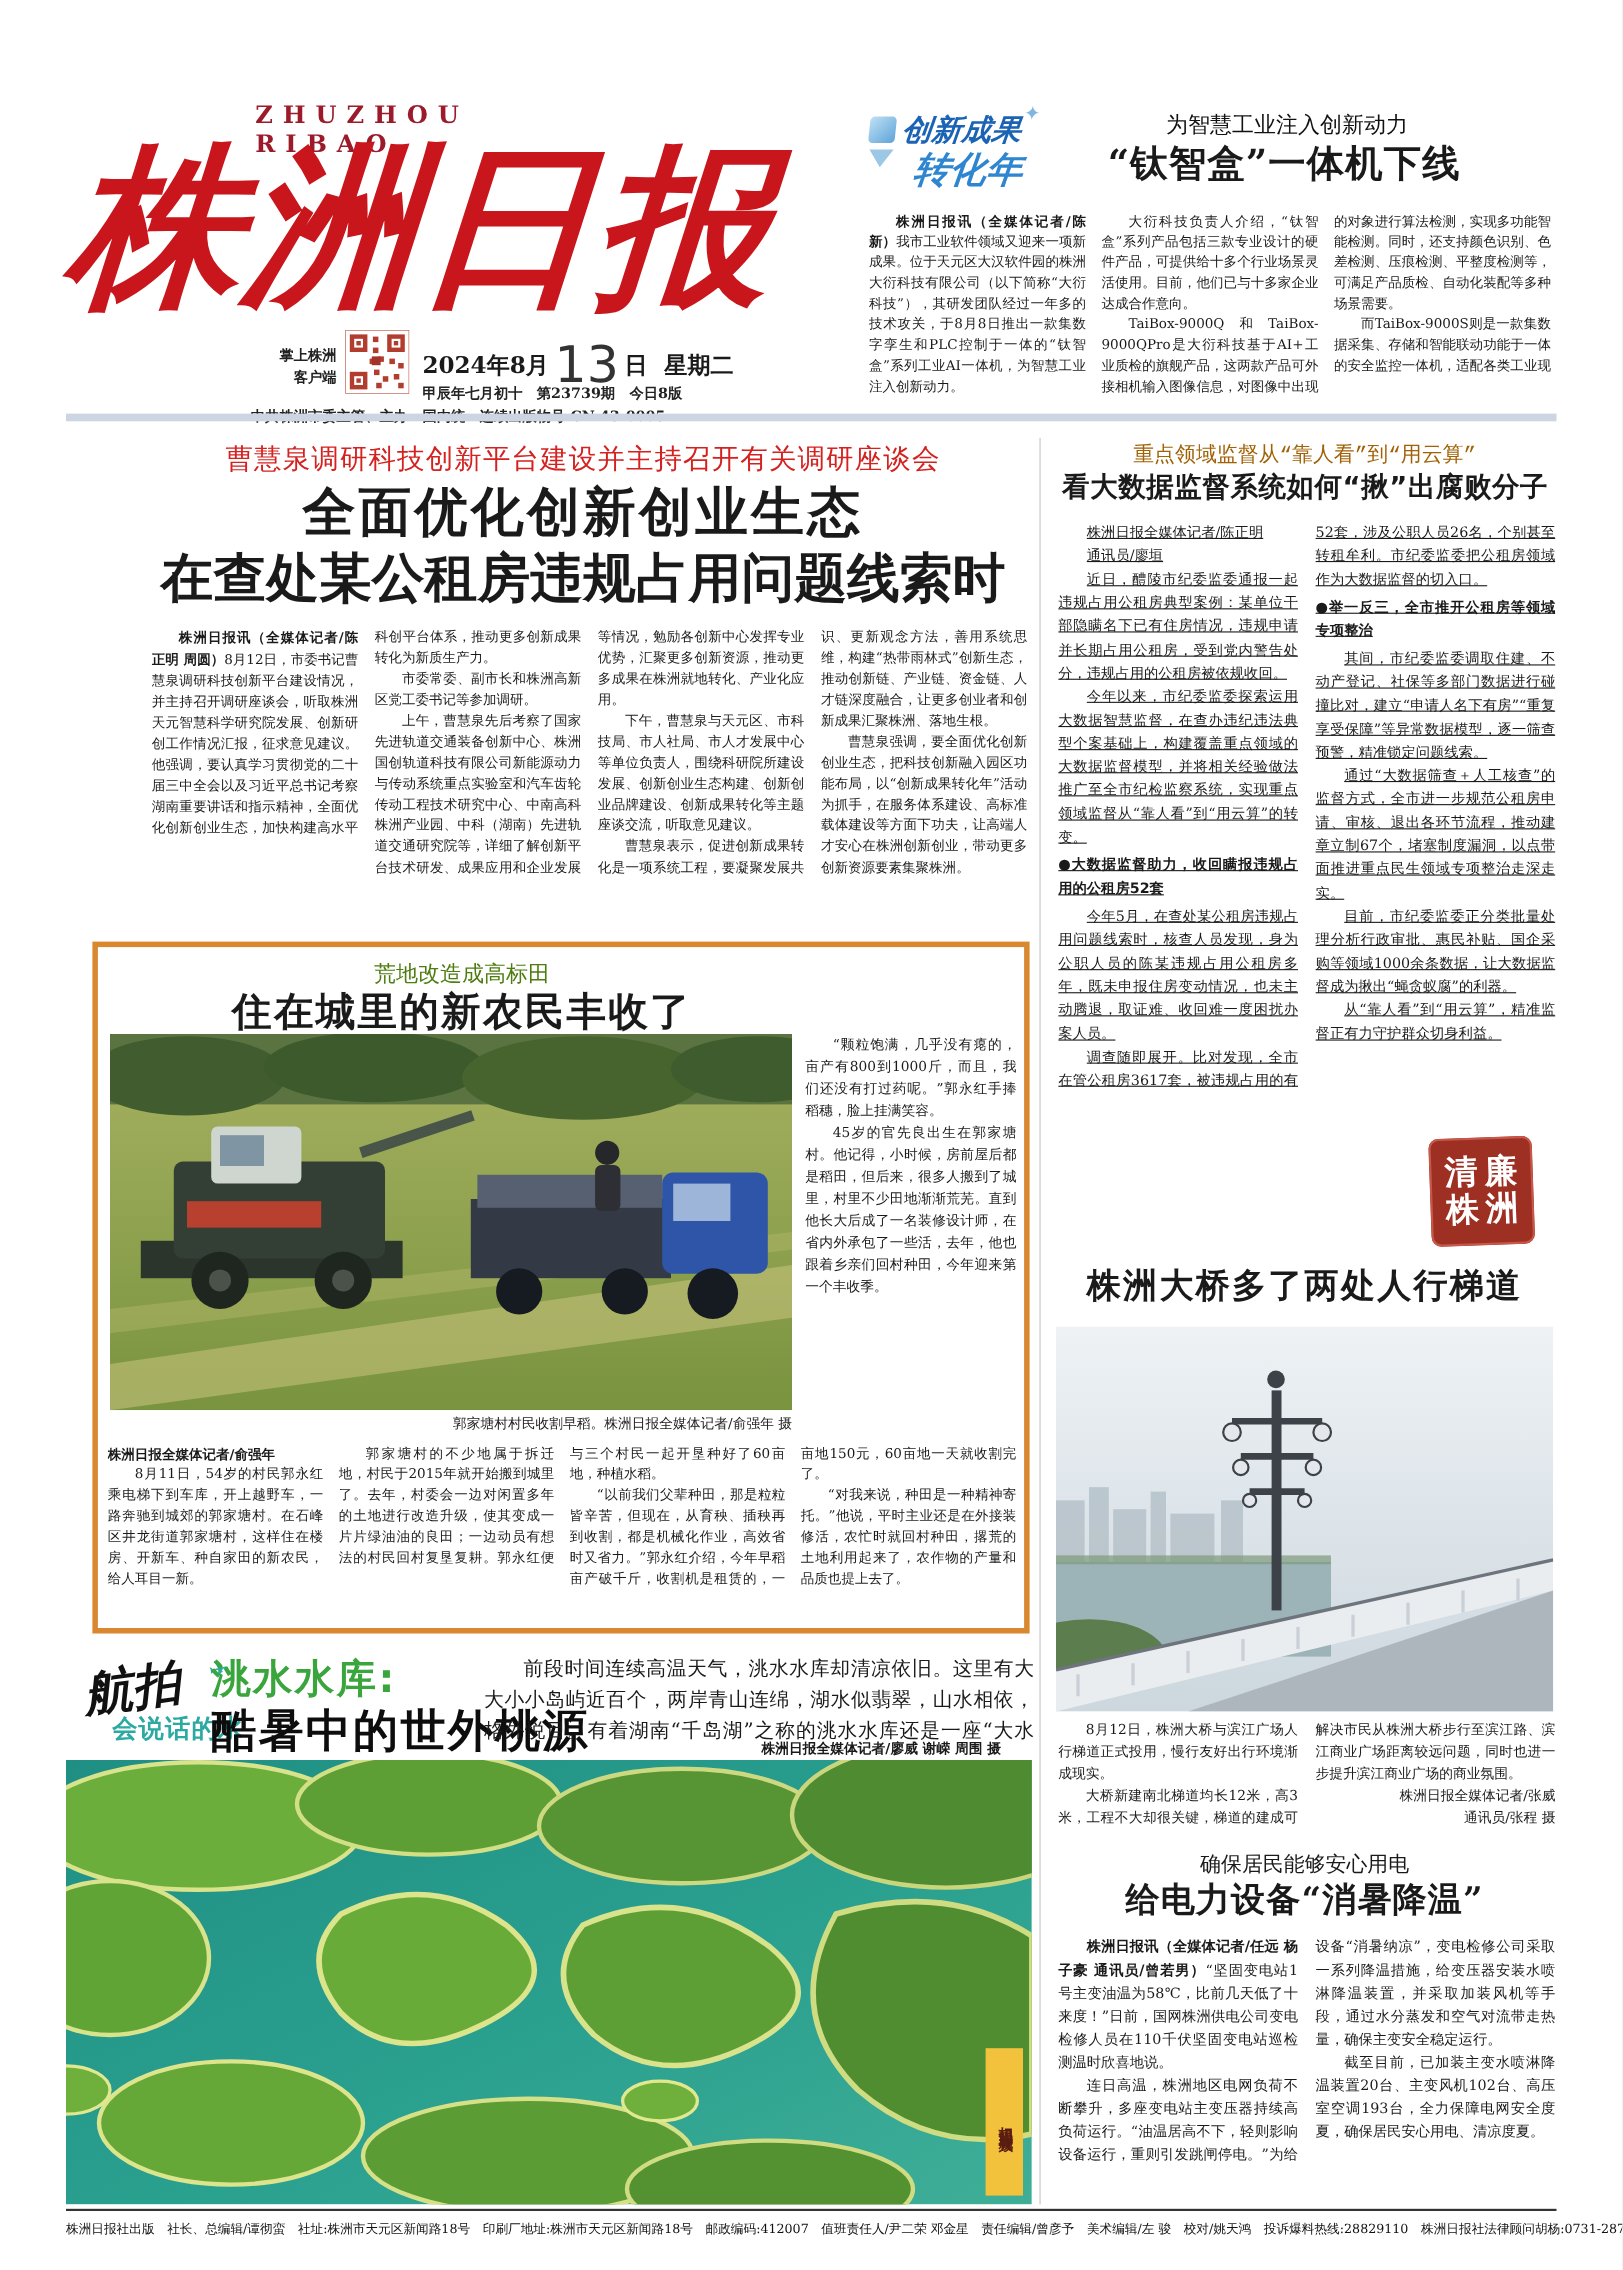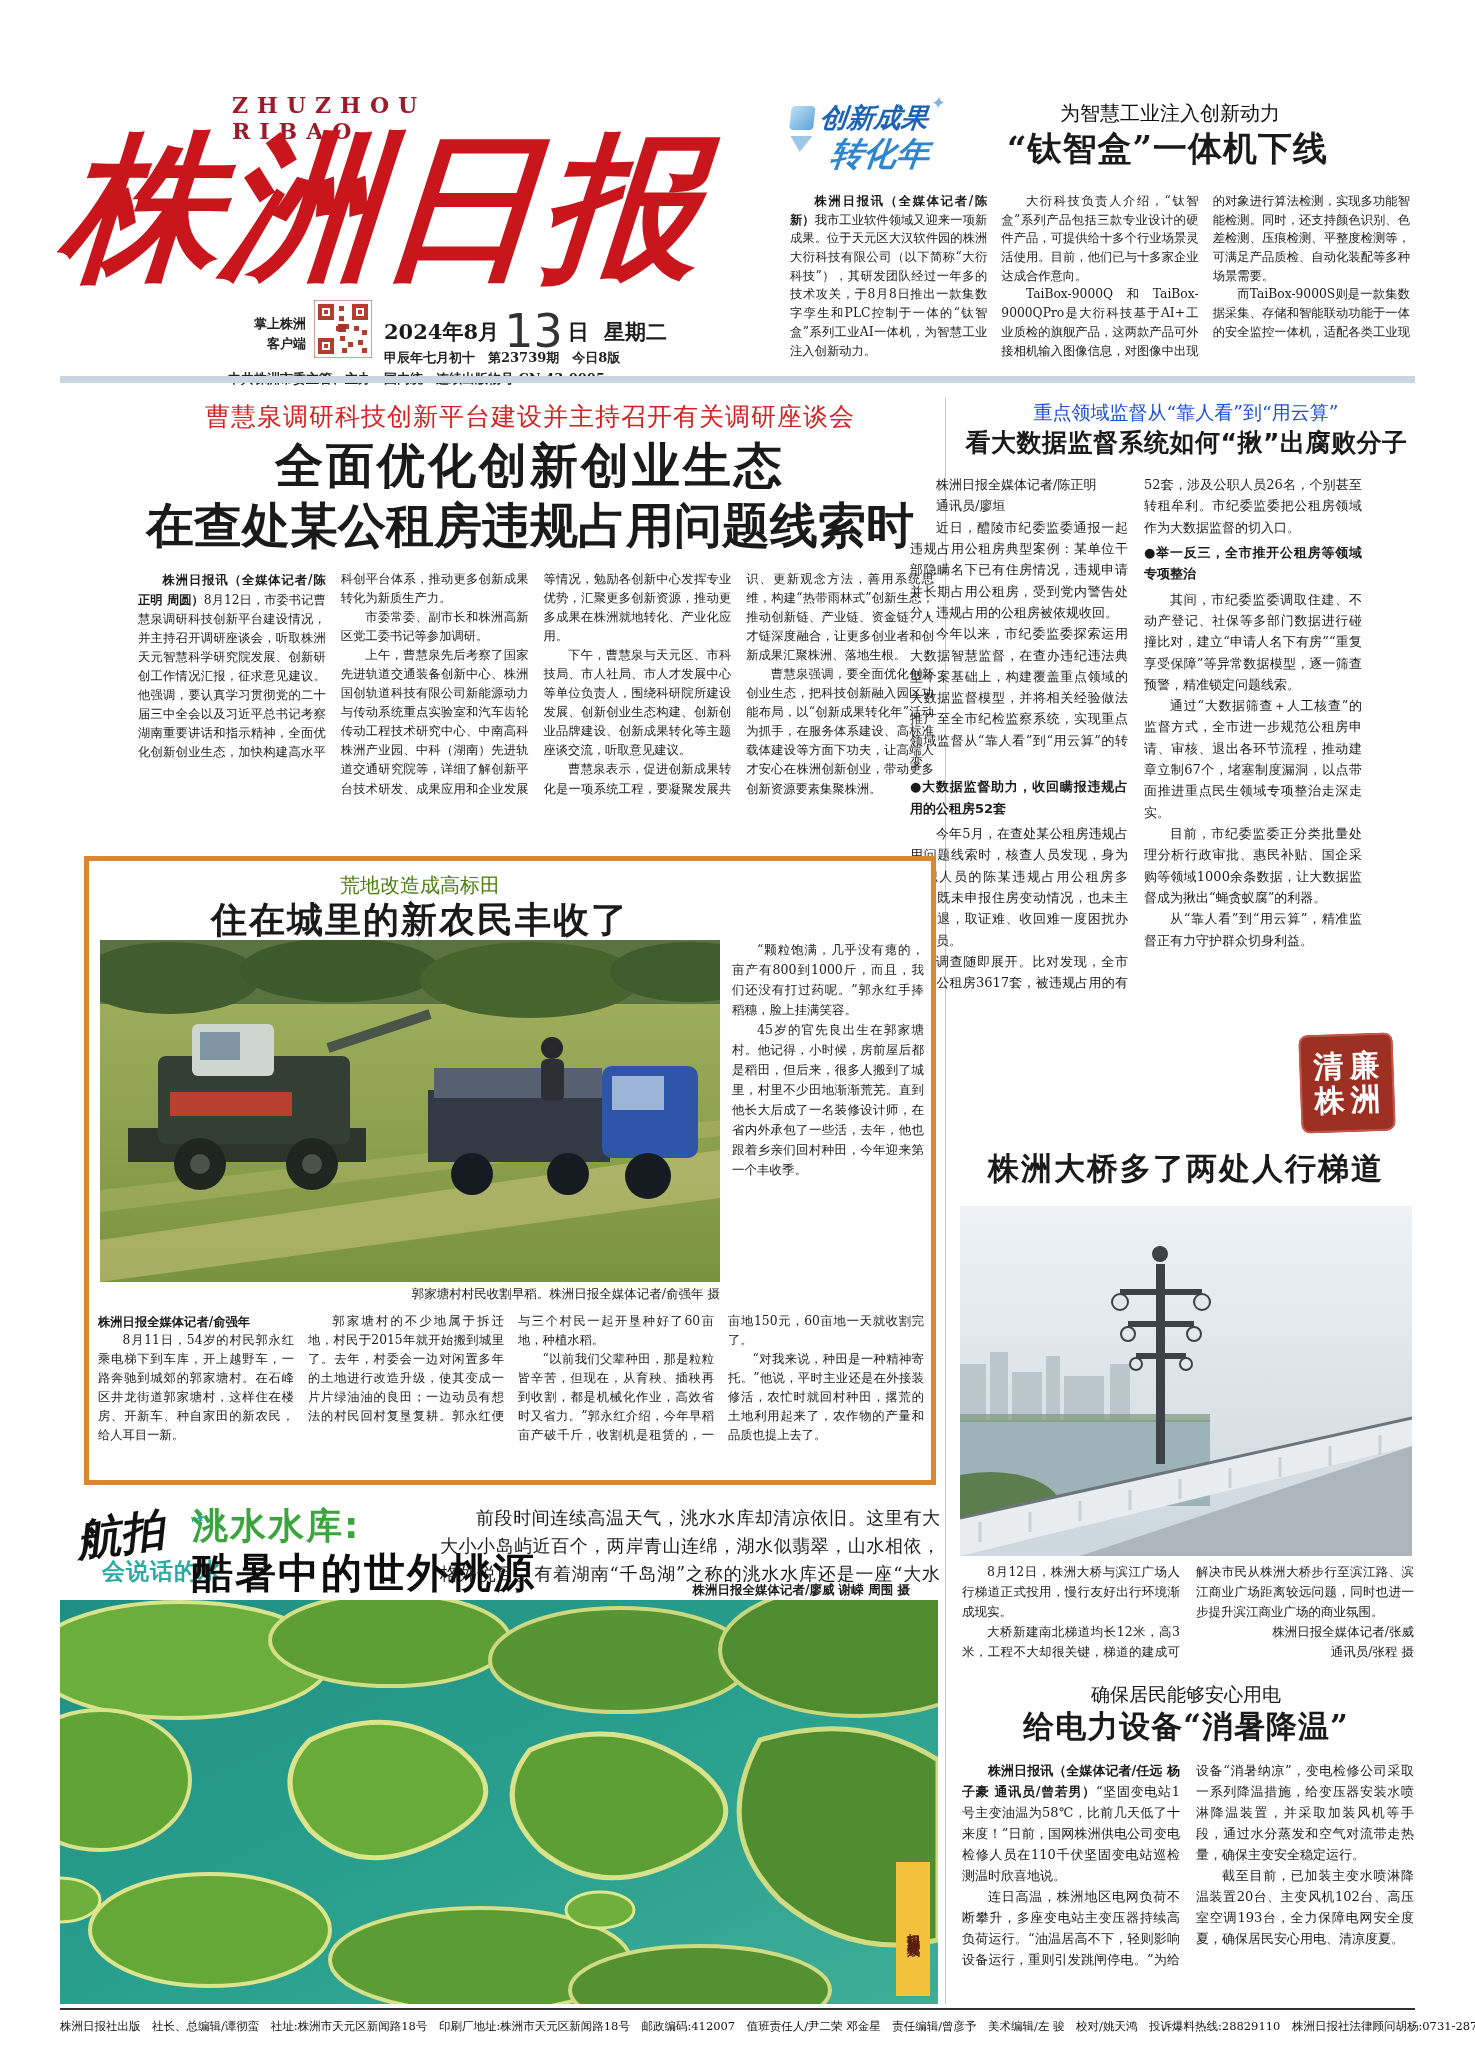--- a/index.html
+++ b/index.html
@@ -42,24 +42,24 @@
   
   .divider{left:60px;top:376px;width:1355px;height:7px;background:#ccd6e2;}
   .vrule{left:945px;top:398px;width:1px;height:1606px;background:#c4c4c4;}
   
   .ms-kicker{left:120px;top:400px;width:820px;text-align:center;font-size:25px;color:#d42220;letter-spacing:1px;}
   .ms-h1{left:120px;top:434px;width:820px;text-align:center;font-size:48px;font-weight:900;letter-spacing:3px;}
   .ms-h2{left:100px;top:494px;width:860px;text-align:center;font-size:48px;font-weight:900;}
   .ms-body{left:138px;top:570px;width:796px;height:290px;column-count:4;column-gap:15px;
            font-size:12.3px;line-height:1.55;text-align:justify;overflow:hidden;}
   
-  .da-kicker{left:960px;top:400px;width:452px;text-align:center;font-size:19px;color:#1d4ed8;}
+  .da-kicker{left:960px;top:400px;width:452px;text-align:center;font-size:19px;color:#a16207;font-family:Liberation Mono, monospace;}
   .da-headline{left:954px;top:426px;width:465px;text-align:center;font-size:25px;font-weight:900;letter-spacing:0.5px;}
-  .da-body{left:910px;top:474px;width:452px;height:656px;column-count:2;column-gap:16px;
-           font-size:13px;line-height:1.64;text-align:justify;overflow:hidden;}
+  .da-body{left:962px;top:474px;width:452px;height:656px;column-count:2;column-gap:16px;
+           font-size:13px;line-height:1.64;text-align:justify;overflow:hidden;text-decoration:underline;}
   .da-body .bullet{font-weight:bold;text-indent:0;margin:4px 0;}
   .stamp{left:1300px;top:1034px;width:94px;height:98px;background:#9e2f23;border-radius:9px;
          transform:rotate(-2deg);box-shadow:0 0 0 2px #c8574a inset;display:flex;flex-direction:column;
          align-items:center;justify-content:center;color:#fff;font-weight:bold;font-size:30px;line-height:1.15;
          letter-spacing:6px;text-indent:6px;}
   
   .obox{left:84px;top:856px;width:852px;height:629px;border:5px solid #d9882f;background:#fff;box-sizing:border-box;}
   .ba-kicker{left:100px;top:872px;width:640px;text-align:center;font-size:20px;color:#4d7c0f;}
   .ba-headline{left:100px;top:896px;width:640px;text-align:center;font-size:36px;font-weight:900;letter-spacing:2px;}
   .ba-photo{left:100px;top:940px;width:620px;height:342px;}

